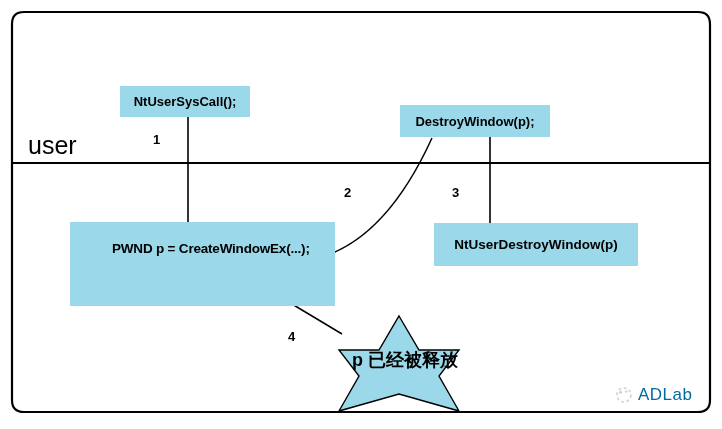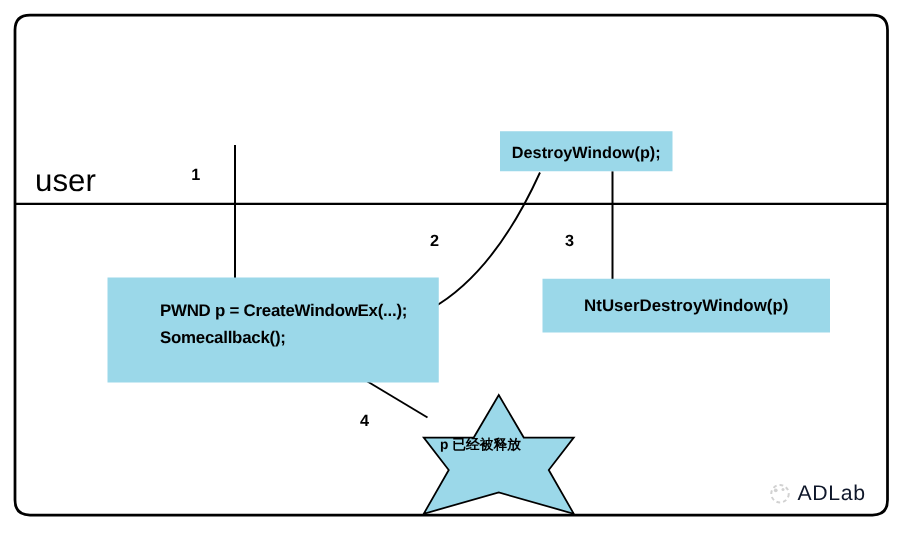--- a/index.html
+++ b/index.html
@@ -34,21 +34,20 @@
   }
   .node-centered {
     display: flex;
     align-items: center;
     justify-content: center;
     text-align: center;
   }
   .code-box {
     padding: 16px 0 0 42px;
     line-height: 21px;
-    margin-left: 16px;
   }
   .code-line {
     display: block;
     white-space: nowrap;
     font-size: 13.5px;
     font-weight: bold;
     letter-spacing: -0.2px;
   }
   .layer-label {
     position: absolute;
@@ -59,38 +58,38 @@
   }
   .step-num {
     position: absolute;
     font-size: 13px;
     font-weight: bold;
     color: #000000;
     z-index: 4;
   }
   .star-label {
     position: absolute;
-    font-size: 11px;
+    font-size: 18px;
     font-weight: bold;
     color: #000000;
     z-index: 5;
     white-space: nowrap;
   }
   .watermark {
     position: absolute;
     display: flex;
     align-items: center;
     gap: 4px;
     color: #C9C9C9;
     font-size: 17px;
     z-index: 4;
     user-select: none;
   }
   .watermark-text {
-    color: #0f172a;
+    color: #0369a1;
     letter-spacing: 0.5px;
   }
 </style>
 </head>
 <body>
 
 <div id="canvas">
 
   <svg id="svg-layer" viewBox="0 0 722 429">
 
@@ -104,32 +103,34 @@
 
     <path d="M 243,262 L 290,262 C 340,261 390,230 432,138" fill="none" stroke="#000000" stroke-width="1.5"></path>
 
     <line x1="267" y1="289" x2="342" y2="334" stroke="#000000" stroke-width="1.5"></line>
 
     <polygon points="399,316 419,350 459,350 439,376 459,411 399,394 339,411 359,376 339,350 379,350" fill="#9BD8E9" stroke="#000000" stroke-width="1.4"></polygon>
   </svg>
 
   <div class="layer-label" style="left:28px; top:131px;">user</div>
 
+  <div class="node-box node-centered" style="left:120px; top:86px; width:130px; height:31px; font-size:13px;">
+    <span>NtUserSysCall();</span>
+  </div>
 
-  <div class="node-box node-centered" style="left:400px; top:105px; width:138px; height:32px; font-size:13px;">
+  <div class="node-box node-centered" style="left:400px; top:105px; width:150px; height:32px; font-size:13px;">
     <span>DestroyWindow(p);</span>
   </div>
 
-  <div class="node-box node-centered" style="left:434px; top:223px; width:230px; height:43px; font-size:13.5px;">
+  <div class="node-box node-centered" style="left:434px; top:223px; width:204px; height:43px; font-size:13.5px;">
     <span>NtUserDestroyWindow(p)</span>
   </div>
 
   <div class="node-box code-box" style="left:70px; top:222px; width:265px; height:84px;">
     <span class="code-line">PWND p = CreateWindowEx(...);</span>
-    <span class="code-line">Somecallback();</span>
   </div>
 
   <div class="star-label" style="left:352px; top:348px;">p 已经被释放</div>
 
   <div class="step-num" style="left:153px; top:132px;">1</div>
   <div class="step-num" style="left:344px; top:185px;">2</div>
   <div class="step-num" style="left:452px; top:185px;">3</div>
   <div class="step-num" style="left:288px; top:329px;">4</div>
 
   <div class="watermark" style="left:614px; top:385px;">

